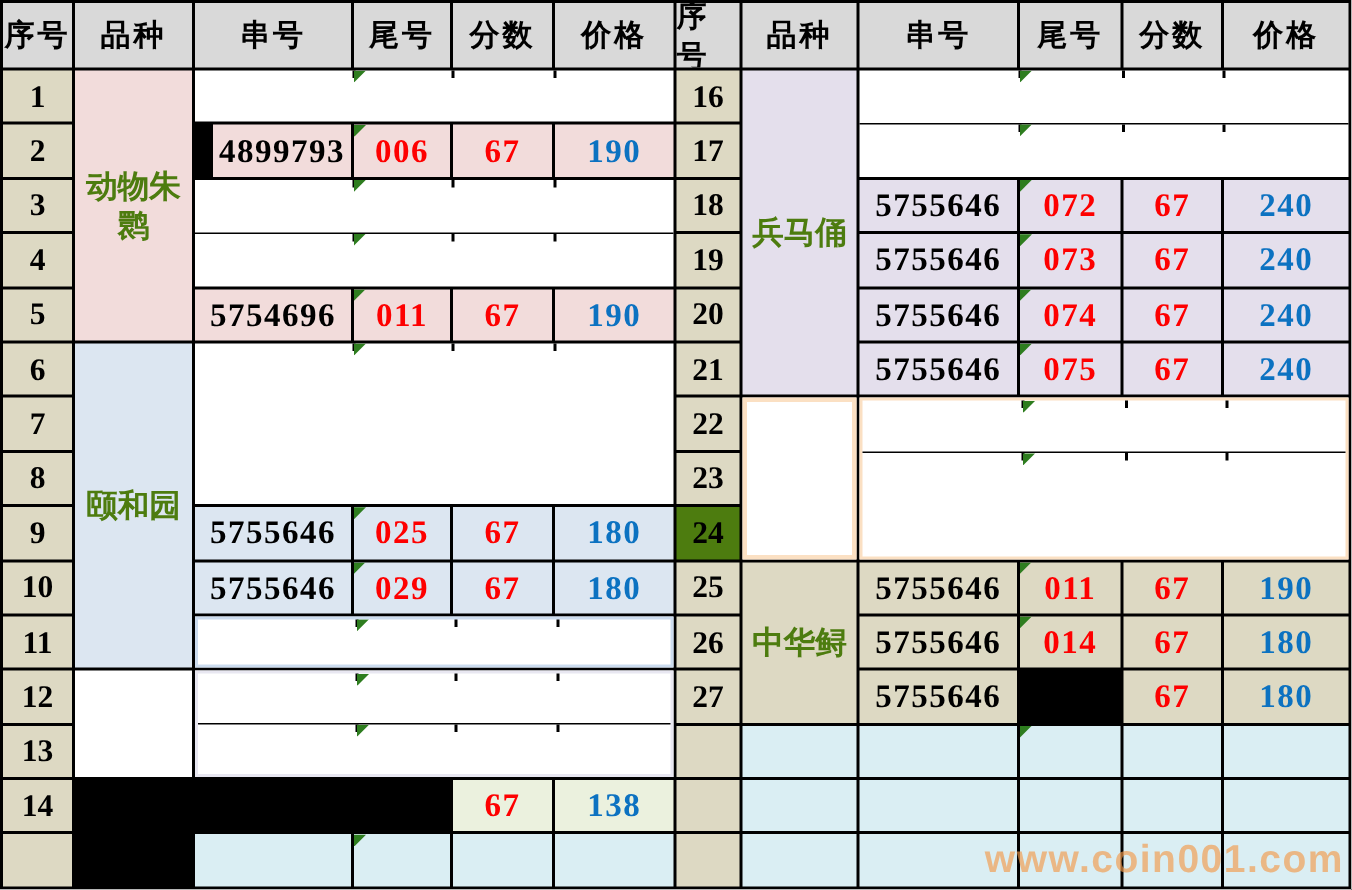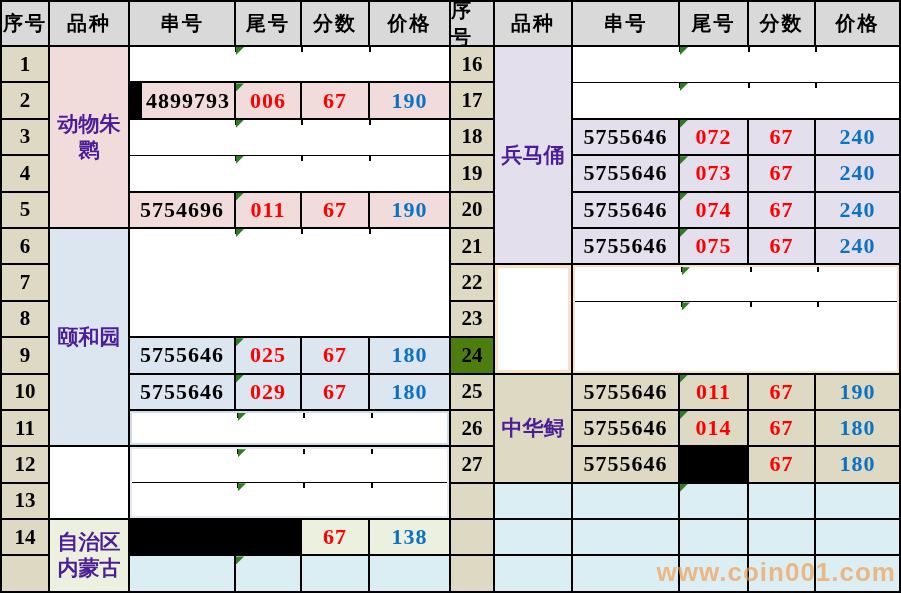--- a/index.html
+++ b/index.html
@@ -6,21 +6,21 @@
   .page{position:relative;width:901px;height:593px;overflow:hidden;background:#fff;
         font-family:"Liberation Serif","DejaVu Serif",serif;font-weight:bold;}
   .xtable{display:grid;background:#000;box-sizing:border-box;
           grid-template-rows:43px repeat(15,34.4px);gap:2px;float:left;height:593px;}
   .xtable.left{padding:2px 1px 2px 2px;width:450px;}
   .xtable.right{padding:2px 2px 2px 1px;width:451px;}
   .cell{display:flex;align-items:center;justify-content:center;position:relative;
         background:#fff;overflow:hidden;box-sizing:border-box;}
   .hcell{font-size:20px;letter-spacing:2px;color:#000;}
   .icell{font-size:21px;color:#000;}
-  .vcell{font-size:21px;color:#4c1d95;line-height:1.25;white-space:pre-line;text-align:center;}
+  .vcell{font-size:21px;color:#4d7c0f;line-height:1.25;white-space:pre-line;text-align:center;}
   .dcell{font-size:22px;letter-spacing:1px;}
   .strip{display:flex;flex-direction:column;background:#fff;position:relative;box-sizing:border-box;}
   .subrow{flex:1;position:relative;}
   .subrow.divided{border-top:1px solid #000;}
   .tri{position:absolute;top:0;width:8px;height:8px;
        clip-path:polygon(0 0,100% 0,0 100%);z-index:2;}
   .tick{position:absolute;top:0;width:2px;height:5px;background:#000;z-index:1;}
   .watermark{position:absolute;right:5px;bottom:5px;font-size:26px;font-weight:bold;
              font-family:"Liberation Sans","DejaVu Sans",sans-serif;letter-spacing:1px;
              color:rgba(242,153,74,0.65);z-index:5;}
@@ -48,22 +48,20 @@
       <div class="cell icell" style="grid-area: 11 / 1; background: rgb(221, 217, 195);">10</div>
       <div class="cell icell" style="grid-area: 12 / 1; background: rgb(221, 217, 195);">11</div>
       <div class="cell icell" style="grid-area: 13 / 1; background: rgb(221, 217, 195);">12</div>
       <div class="cell icell" style="grid-area: 14 / 1; background: rgb(221, 217, 195);">13</div>
       <div class="cell icell" style="grid-area: 15 / 1; background: rgb(221, 217, 195);">14</div>
       <div class="cell icell" style="grid-area: 16 / 1; background: rgb(221, 217, 195);"></div>
       <div class="cell vcell" style="grid-area: 2 / 2 / span 5; background: rgb(242, 220, 219);">动物朱
 鹮</div>
       <div class="cell vcell" style="grid-area: 7 / 2 / span 6; background: rgb(220, 230, 241);">颐和园</div>
       <div class="cell vcell" style="grid-area: 13 / 2 / span 2; background: rgb(255, 255, 255);"></div>
-      <div class="cell vcell" style="grid-area: 15 / 2 / span 2; background: rgb(235, 241, 222);">自治区
-内蒙古</div>
       <div class="strip" style="grid-area: 2 / 3 / span 1 / span 4;">
         <div class="subrow">
           <div class="tick" style="left: 105px;"></div>
           <div class="tick" style="left: 171px;"></div>
           <div class="tick" style="left: 239px;"></div>
           <div class="tri" style="left: 106px; background: rgb(46, 125, 31);"></div>
         </div>
       </div>
       <div class="cell dcell" style="grid-area: 3 / 3; background: rgb(242, 220, 219); color: rgb(0, 0, 0); margin-left: 12px;">4899793</div>
       <div class="cell dcell" style="grid-area: 3 / 4; background: rgb(242, 220, 219); color: rgb(254, 0, 0);">006<div class="tri" style="left: 0px; background: rgb(46, 125, 31);"></div></div>

